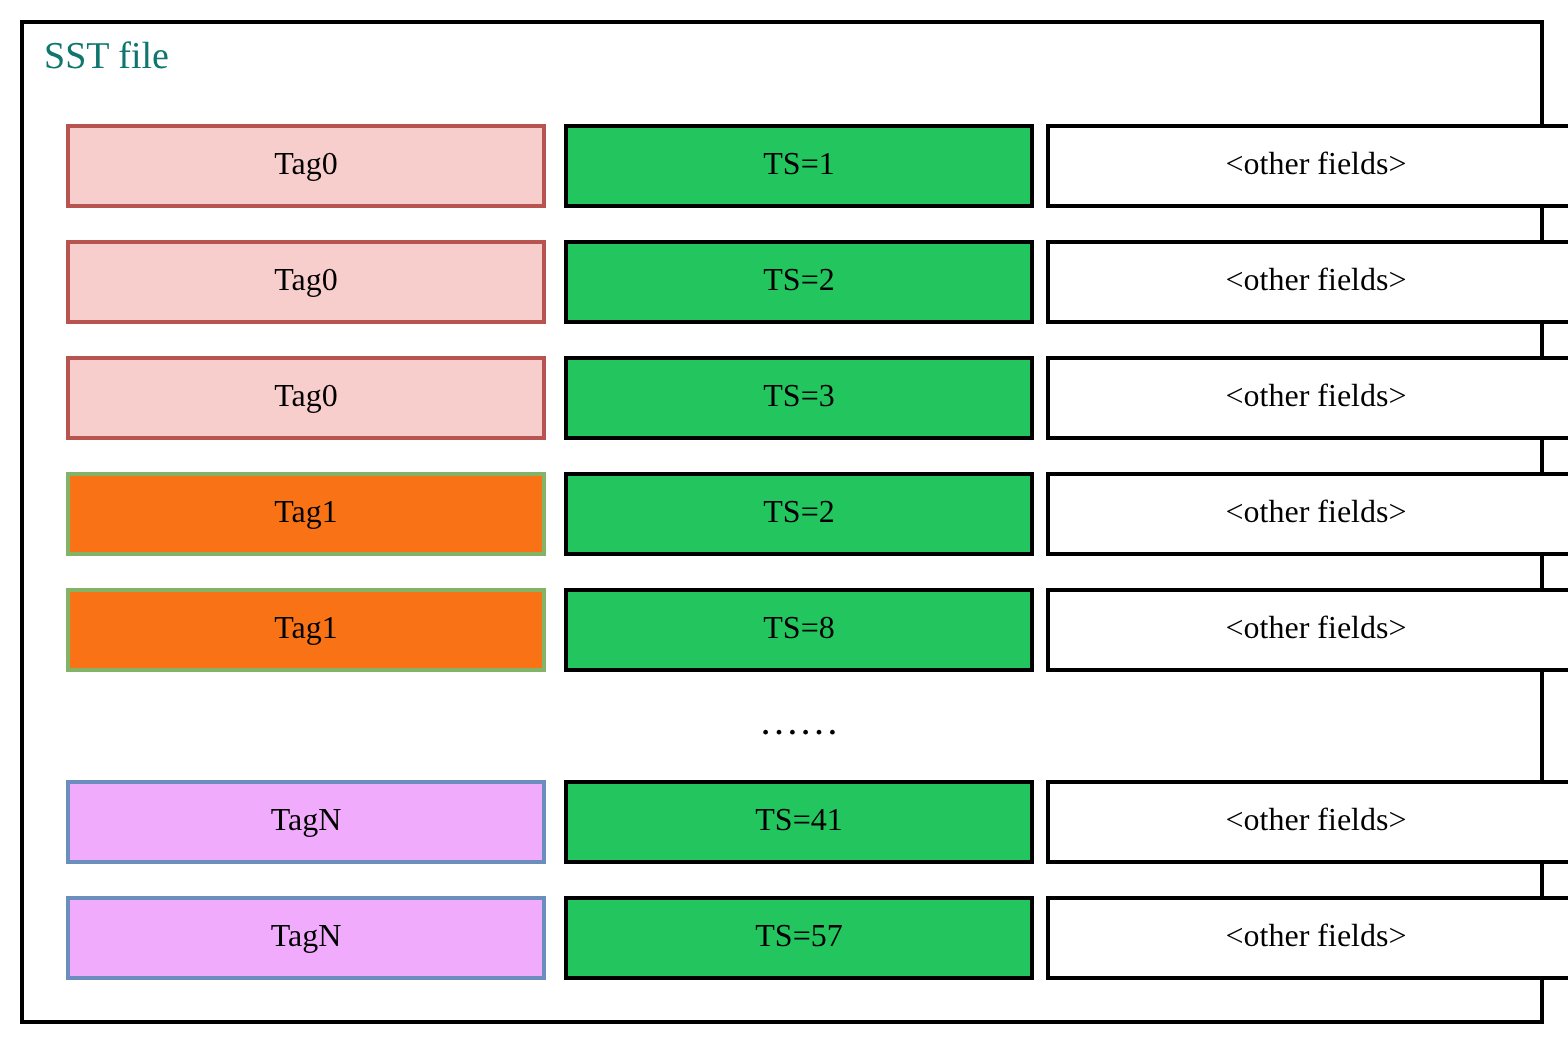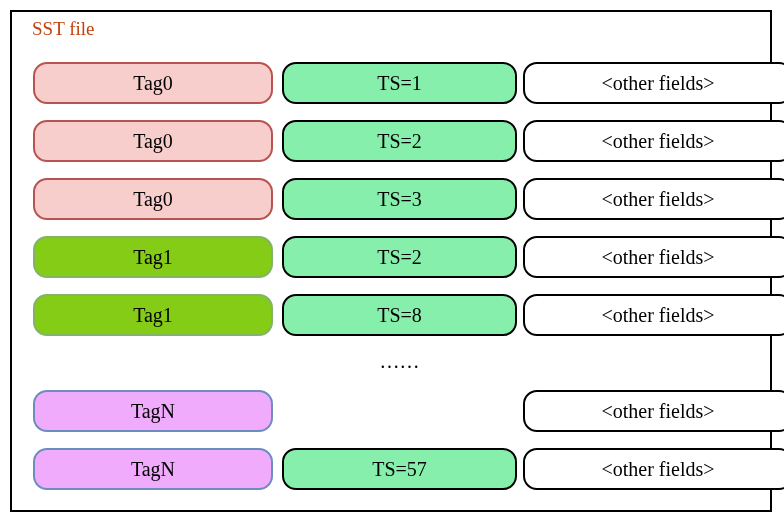--- a/index.html
+++ b/index.html
@@ -29,25 +29,25 @@
     top: 10px;
     width: 762px;
     height: 502px;
     box-sizing: border-box;
     border: 2px solid #000000;
     background: #ffffff;
   }
 
   #sst-title {
     position: absolute;
-    left: 20px;
+    left: 10px;
     top: 4px;
     font-size: 19px;
     line-height: 26px;
-    color: #c2410c;
+    color: #0f766e;
     white-space: nowrap;
   }
 
   
   #rows {
     position: absolute;
     left: 21px;
     top: 50px;
     width: 718px;
   }
@@ -60,51 +60,50 @@
   }
 
   .cell {
     position: absolute;
     top: 0;
     height: 42px;
     box-sizing: border-box;
     display: flex;
     align-items: center;
     justify-content: center;
-    font-size: 20px;
+    font-size: 16px;
     line-height: 1;
     white-space: nowrap;
     color: #000000;
-    border-radius: 14px;
   }
 
   .cell-tag {
     left: 0px;
     width: 240px;
     border: 2px solid #b85450;
     background: #f8cecc;
   }
   .cell-tag.tone-pink {
     border-color: #b85450;
     background: #f8cecc;
   }
   .cell-tag.tone-green {
     border-color: #82b366;
-    background: #84cc16;
+    background: #f97316;
   }
   .cell-tag.tone-blue {
     border-color: #6c8ebf;
     background: #f0abfc;
   }
 
   .cell-ts {
     left: 249px;
     width: 235px;
     border: 2px solid #000000;
-    background: #86efac;
+    background: #22c55e;
   }
 
   .cell-other {
     left: 490px;
     width: 270px;
     border: 2px solid #000000;
     background: #ffffff;
   }
 
   
@@ -159,20 +158,21 @@
         <div class="record-row">
           <div class="cell cell-tag tone-green">Tag1</div>
           <div class="cell cell-ts">TS=8</div>
           <div class="cell cell-other">&lt;other fields&gt;</div>
         </div>
         <div class="ellipsis-row">
           <div class="ellipsis-text">……</div>
         </div>
         <div class="record-row">
           <div class="cell cell-tag tone-blue">TagN</div>
+          <div class="cell cell-ts">TS=41</div>
           <div class="cell cell-other">&lt;other fields&gt;</div>
         </div>
         <div class="record-row">
           <div class="cell cell-tag tone-blue">TagN</div>
           <div class="cell cell-ts">TS=57</div>
           <div class="cell cell-other">&lt;other fields&gt;</div>
         </div>
       </div>
 
   </div>

